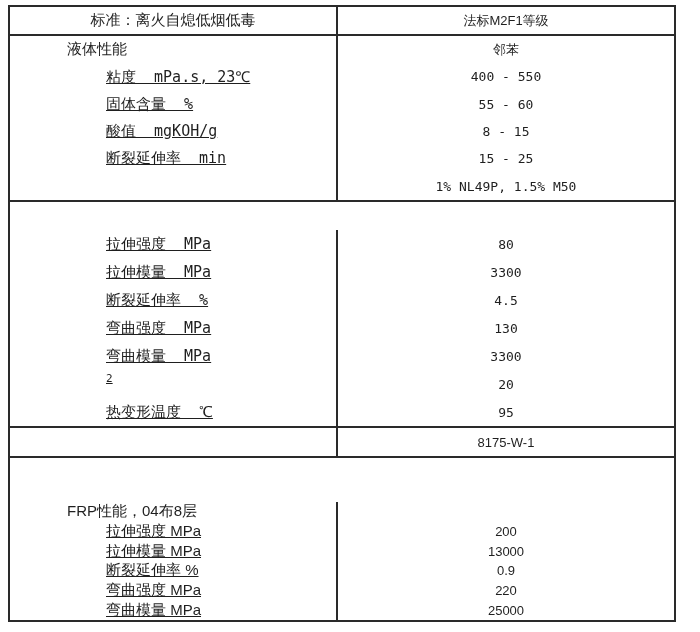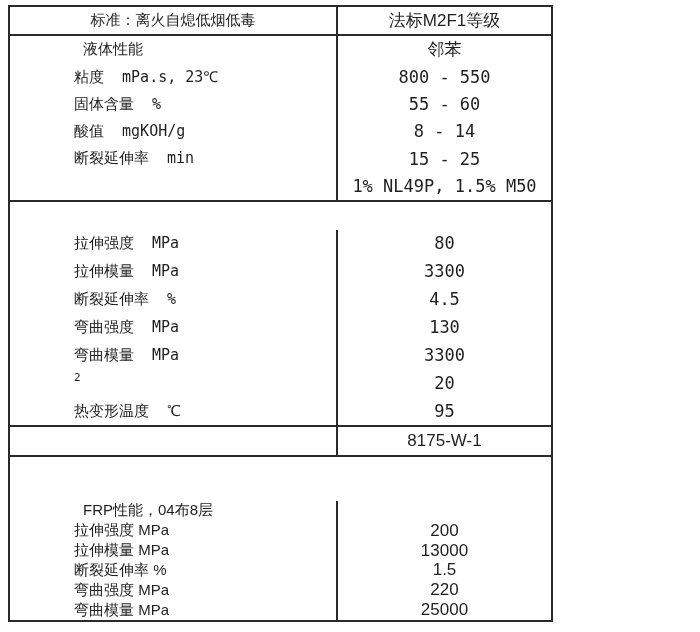--- a/index.html
+++ b/index.html
@@ -10,21 +10,21 @@
     position: relative;
     width: 700px;
     height: 632px;
     background: #ffffff;
   }
 
   .spec-table {
     position: absolute;
     left: 8px;
     top: 5px;
-    width: 545px;
+    width: 668px;
     height: 617px;
     border: 2px solid #2a2a2a;
     display: flex;
     flex-direction: column;
     background: #ffffff;
   }
 
   .sec {
     display: flex;
     flex-direction: column;
@@ -52,26 +52,26 @@
     align-items: center;
     white-space: pre;
     font-size: 15px;
   }
   .c2 {
     flex: 1;
     display: flex;
     align-items: center;
     justify-content: center;
     white-space: pre;
-    font-size: 17px;
+    font-size: 13px;
   }
 
   .c1.center { justify-content: center; }
-  .c1.section { padding-left: 73px; }
-  .c1.item { padding-left: 64px; }
+  .c1.section { padding-left: 57px; }
+  .c1.item { padding-left: 96px; text-decoration: underline; }
 
   .mono { font-family: "DejaVu Sans Mono", monospace; }
   .sans { font-family: "Liberation Sans", sans-serif; }
 
   .sup {
     font-size: 11px;
     position: relative;
     top: -6px;
     line-height: 1;
   }
@@ -89,29 +89,29 @@
       </div>
     </div>
 
     <div class="sec sec-liquid mono">
       <div class="row">
         <div class="c1 section">液体性能</div>
         <div class="c2">邻苯</div>
       </div>
       <div class="row">
         <div class="c1 item">粘度  mPa.s, 23℃</div>
-        <div class="c2">800 - 550</div>
+        <div class="c2">400 - 550</div>
       </div>
       <div class="row">
         <div class="c1 item">固体含量  %</div>
         <div class="c2">55 - 60</div>
       </div>
       <div class="row">
         <div class="c1 item">酸值  mgKOH/g</div>
-        <div class="c2">8 - 14</div>
+        <div class="c2">8 - 15</div>
       </div>
       <div class="row">
         <div class="c1 item">断裂延伸率  min</div>
         <div class="c2">15 - 25</div>
       </div>
       <div class="row">
         <div class="c1 item"></div>
         <div class="c2">1% NL49P, 1.5% M50</div>
       </div>
     </div>
@@ -165,21 +165,21 @@
       <div class="row">
         <div class="c1 item">拉伸强度 MPa</div>
         <div class="c2">200</div>
       </div>
       <div class="row">
         <div class="c1 item">拉伸模量 MPa</div>
         <div class="c2">13000</div>
       </div>
       <div class="row">
         <div class="c1 item">断裂延伸率 %</div>
-        <div class="c2">1.5</div>
+        <div class="c2">0.9</div>
       </div>
       <div class="row">
         <div class="c1 item">弯曲强度 MPa</div>
         <div class="c2">220</div>
       </div>
       <div class="row">
         <div class="c1 item">弯曲模量 MPa</div>
         <div class="c2">25000</div>
       </div>
     </div>

